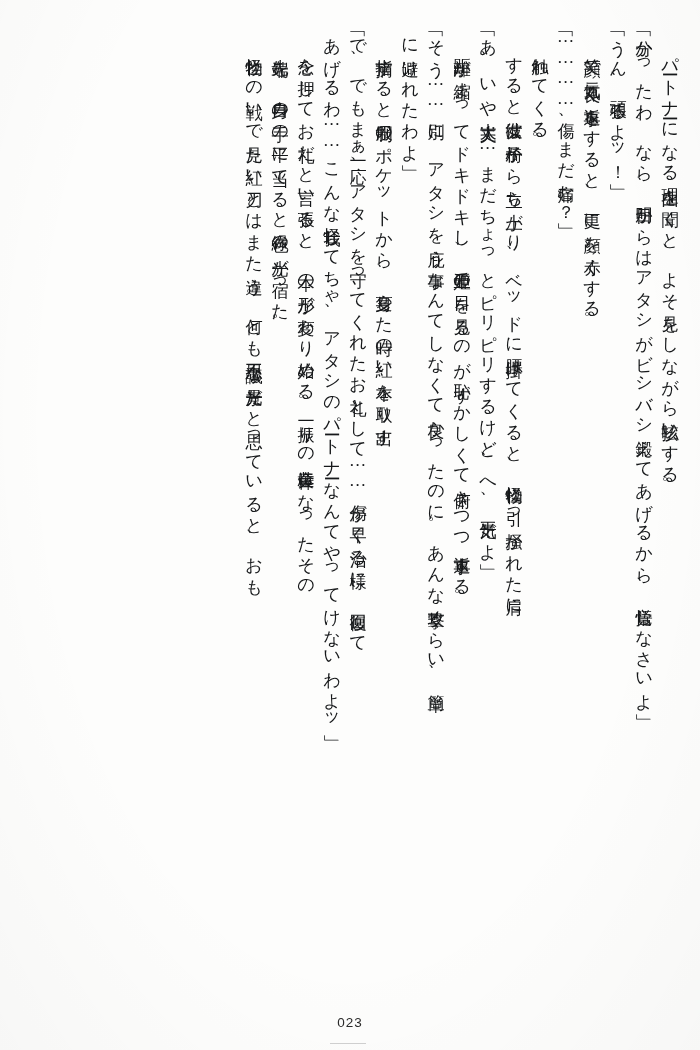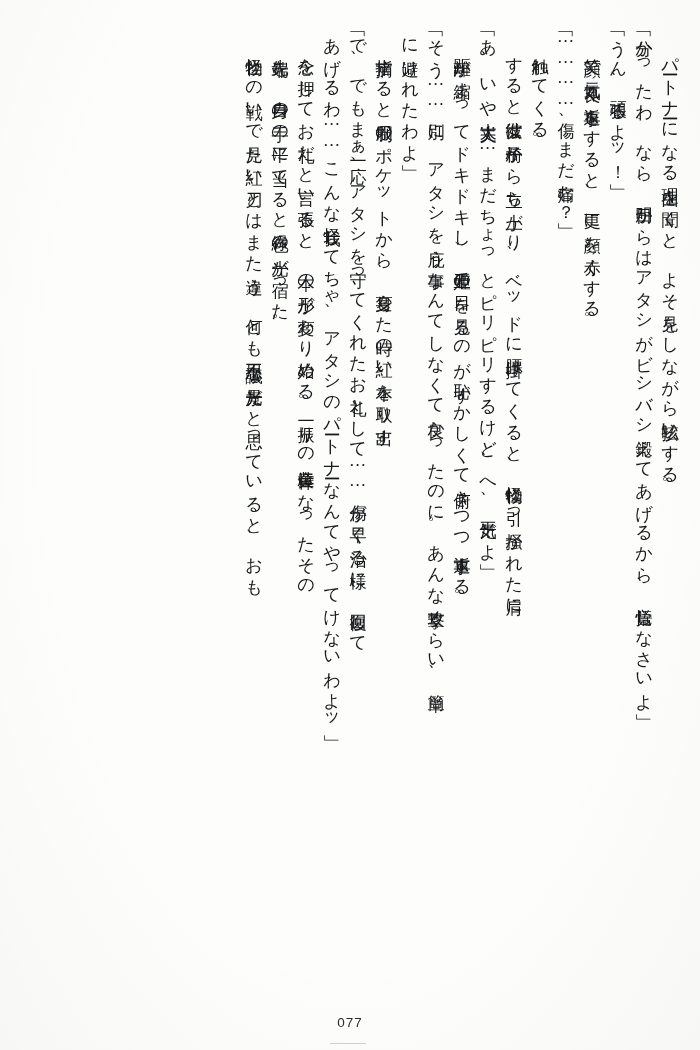--- a/index.html
+++ b/index.html
@@ -95,16 +95,16 @@
     <div class="vline">「そう……別に、アタシを庇う事なんてしなくて良かったのに。あんな攻撃ぐらい、簡単</div>
     <div class="vline">に避けれたわよ」</div>
     <div class="vline indent">指摘すると制服のポケットから、変身した時の紅い本を取り出す。</div>
     <div class="vline">「で、でもまぁ一応、アタシを守ってくれたお礼として……傷が早く治る様に、回復して</div>
     <div class="vline">あげるわ……こんな怪我してちゃ、アタシのパートナーなんてやってけないわよッ」</div>
     <div class="vline indent">念を押してお礼だと言い張ると、本の形が変わり始める。一振りの黄金棒になったその</div>
     <div class="vline indent">先端を、自身の手の平に当てると緑色の光が宿った。</div>
     <div class="vline indent">怪物との戦いで見た紅い刃とはまた違う。何とも不思議な光景だと思っていると、おも</div>
   </div>
 
-  <div class="page-number">077</div>
+  <div class="page-number">023</div>
   <div class="footer-rule"></div>
 
 </div>
 
 </body></html>

